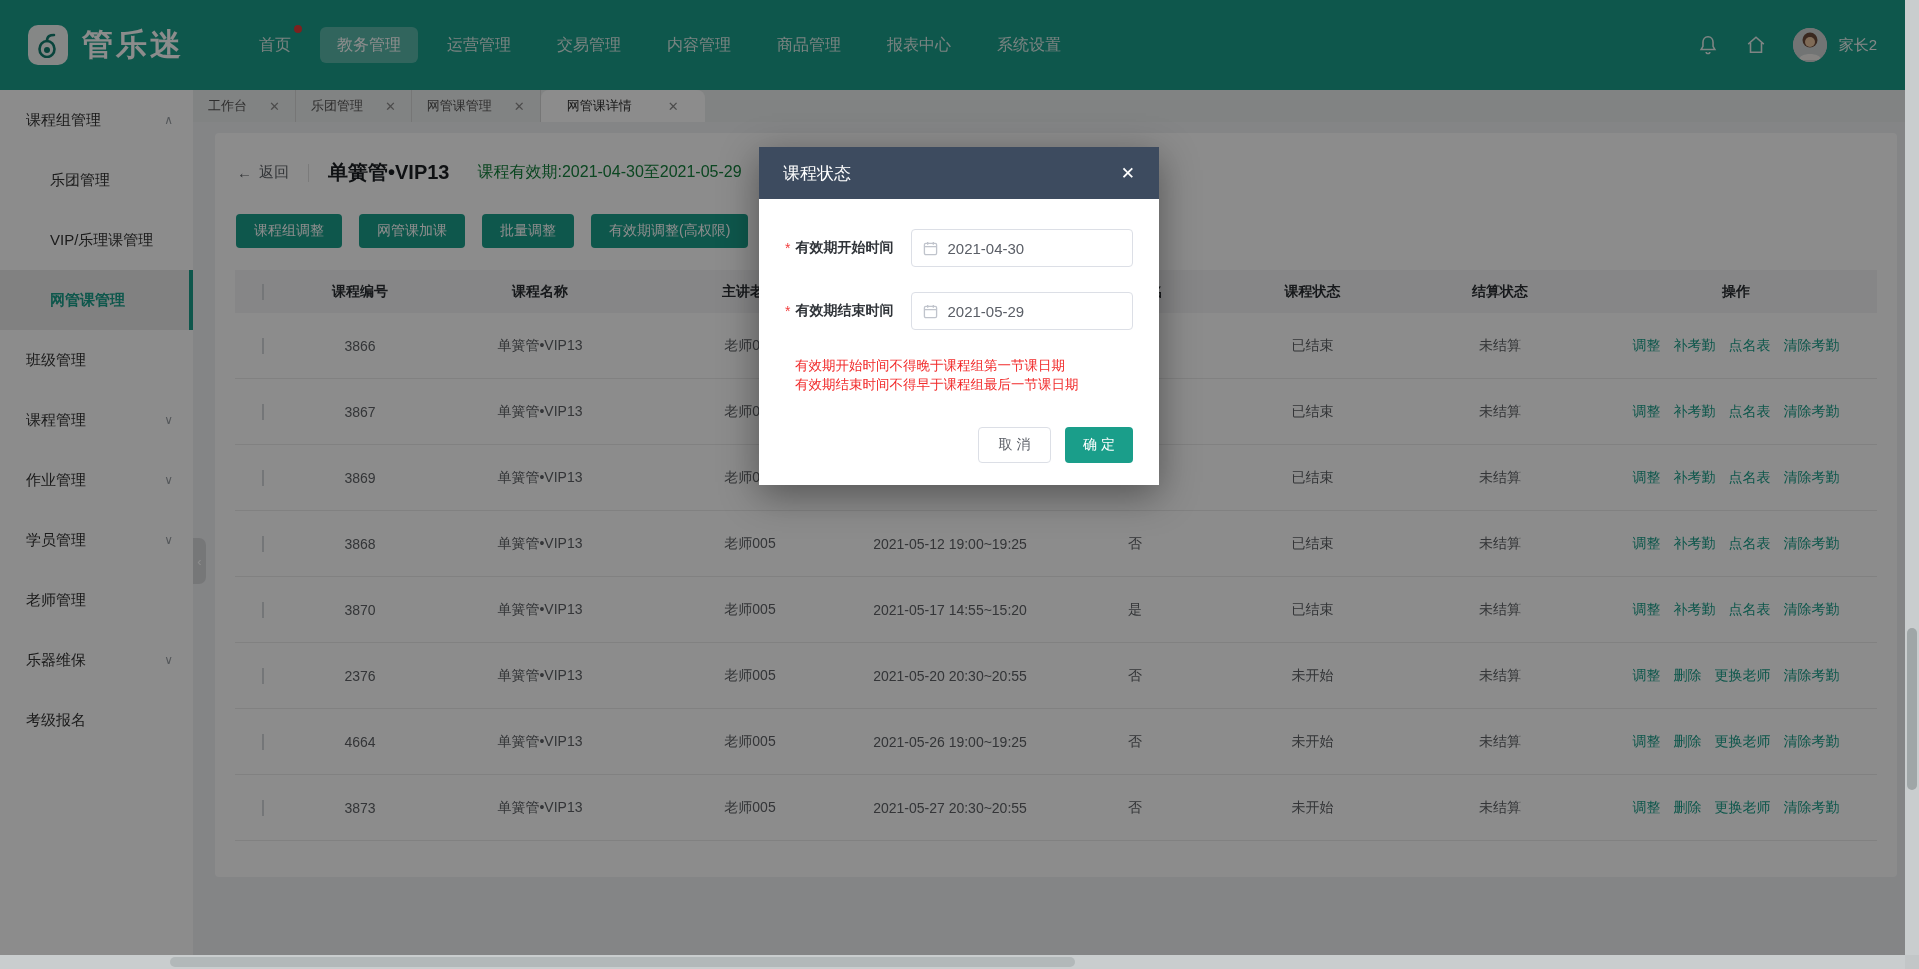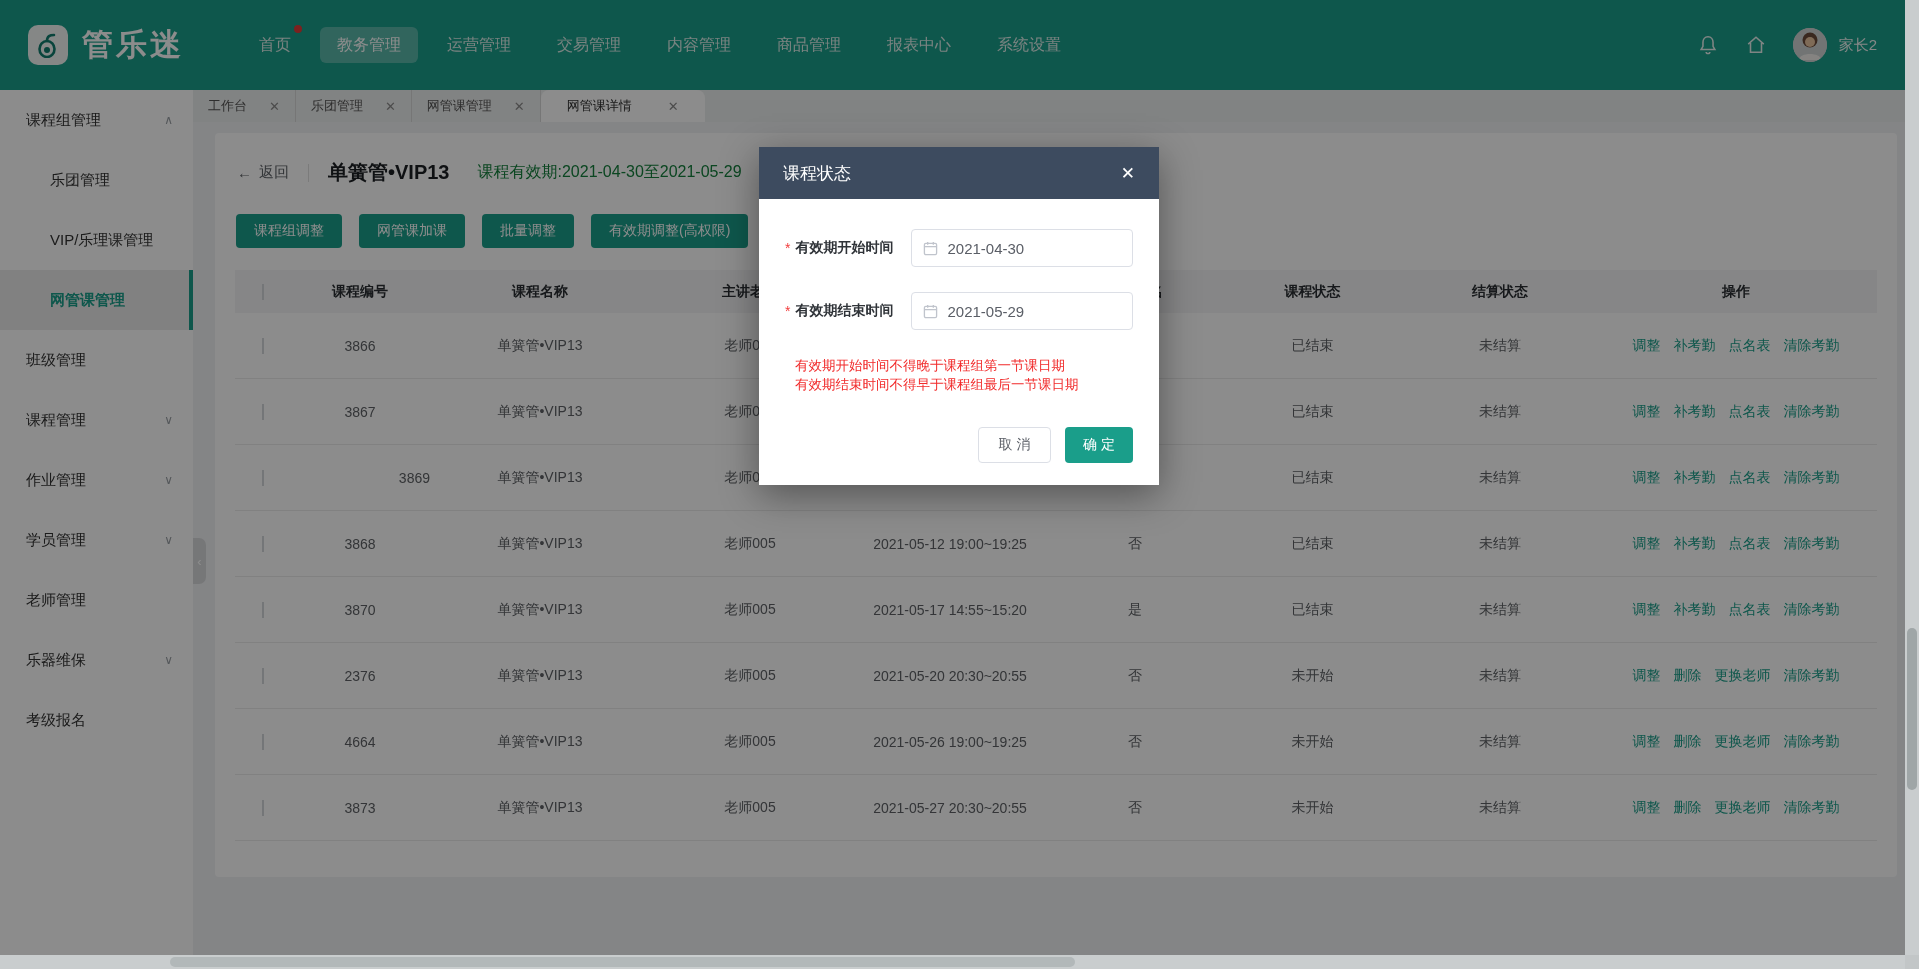--- a/index.html
+++ b/index.html
@@ -239,21 +239,21 @@
           <div class="td" style="width: 190px;">未结算</div>
           <div class="td links" style="width: 282px;">
             <span class="action-link">调整</span>
             <span class="action-link">补考勤</span>
             <span class="action-link">点名表</span>
             <span class="action-link">清除考勤</span>
           </div>
         </div>
         <div class="tr">
           <div class="td" style="width: 55px;"><span class="cb"></span></div>
-          <div class="td" style="width: 140px; text-align: right;">3869</div>
+          <div class="td" style="width: 140px;">3869</div>
           <div class="td" style="width: 220px;">单簧管•VIP13</div>
           <div class="td" style="width: 200px;">老师005</div>
           <div class="td" style="width: 200px;"></div>
           <div class="td" style="width: 170px;"></div>
           <div class="td" style="width: 185px;">已结束</div>
           <div class="td" style="width: 190px;">未结算</div>
           <div class="td links" style="width: 282px;">
             <span class="action-link">调整</span>
             <span class="action-link">补考勤</span>
             <span class="action-link">点名表</span>

